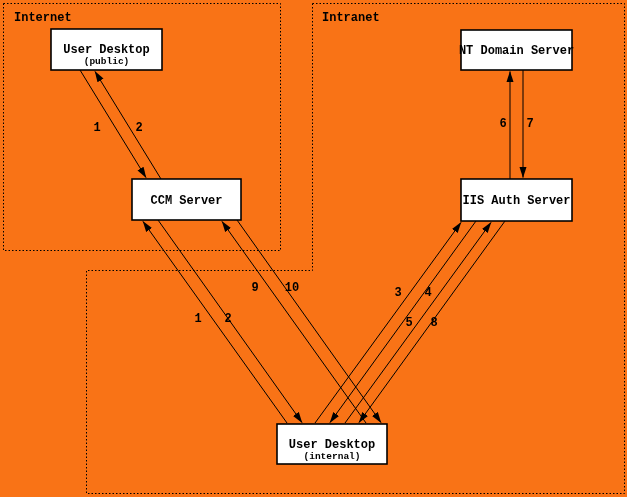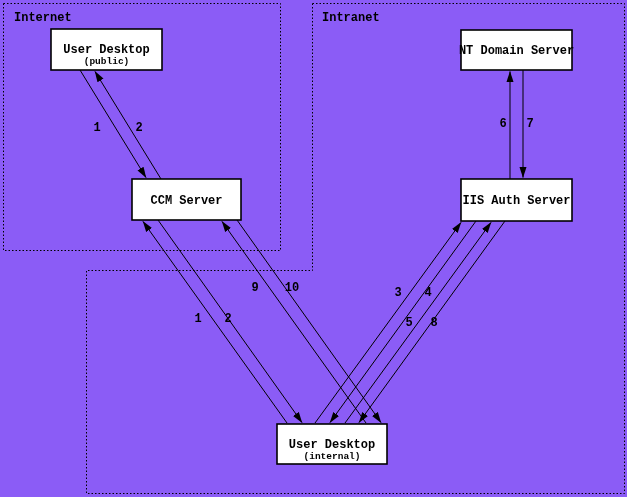--- a/index.html
+++ b/index.html
@@ -4,21 +4,21 @@
 <style>
   html, body {
     margin: 0;
     padding: 0;
     background: #ffffff;
   }
   #canvas {
     position: relative;
     width: 627px;
     height: 497px;
-    background: #8b5cf6;
+    background: #f97316;
     overflow: hidden;
   }
   svg {
     display: block;
     font-family: "Liberation Mono", "DejaVu Sans Mono", monospace;
   }
   .zone-border {
     fill: none;
     stroke: #000000;
     stroke-width: 1;

